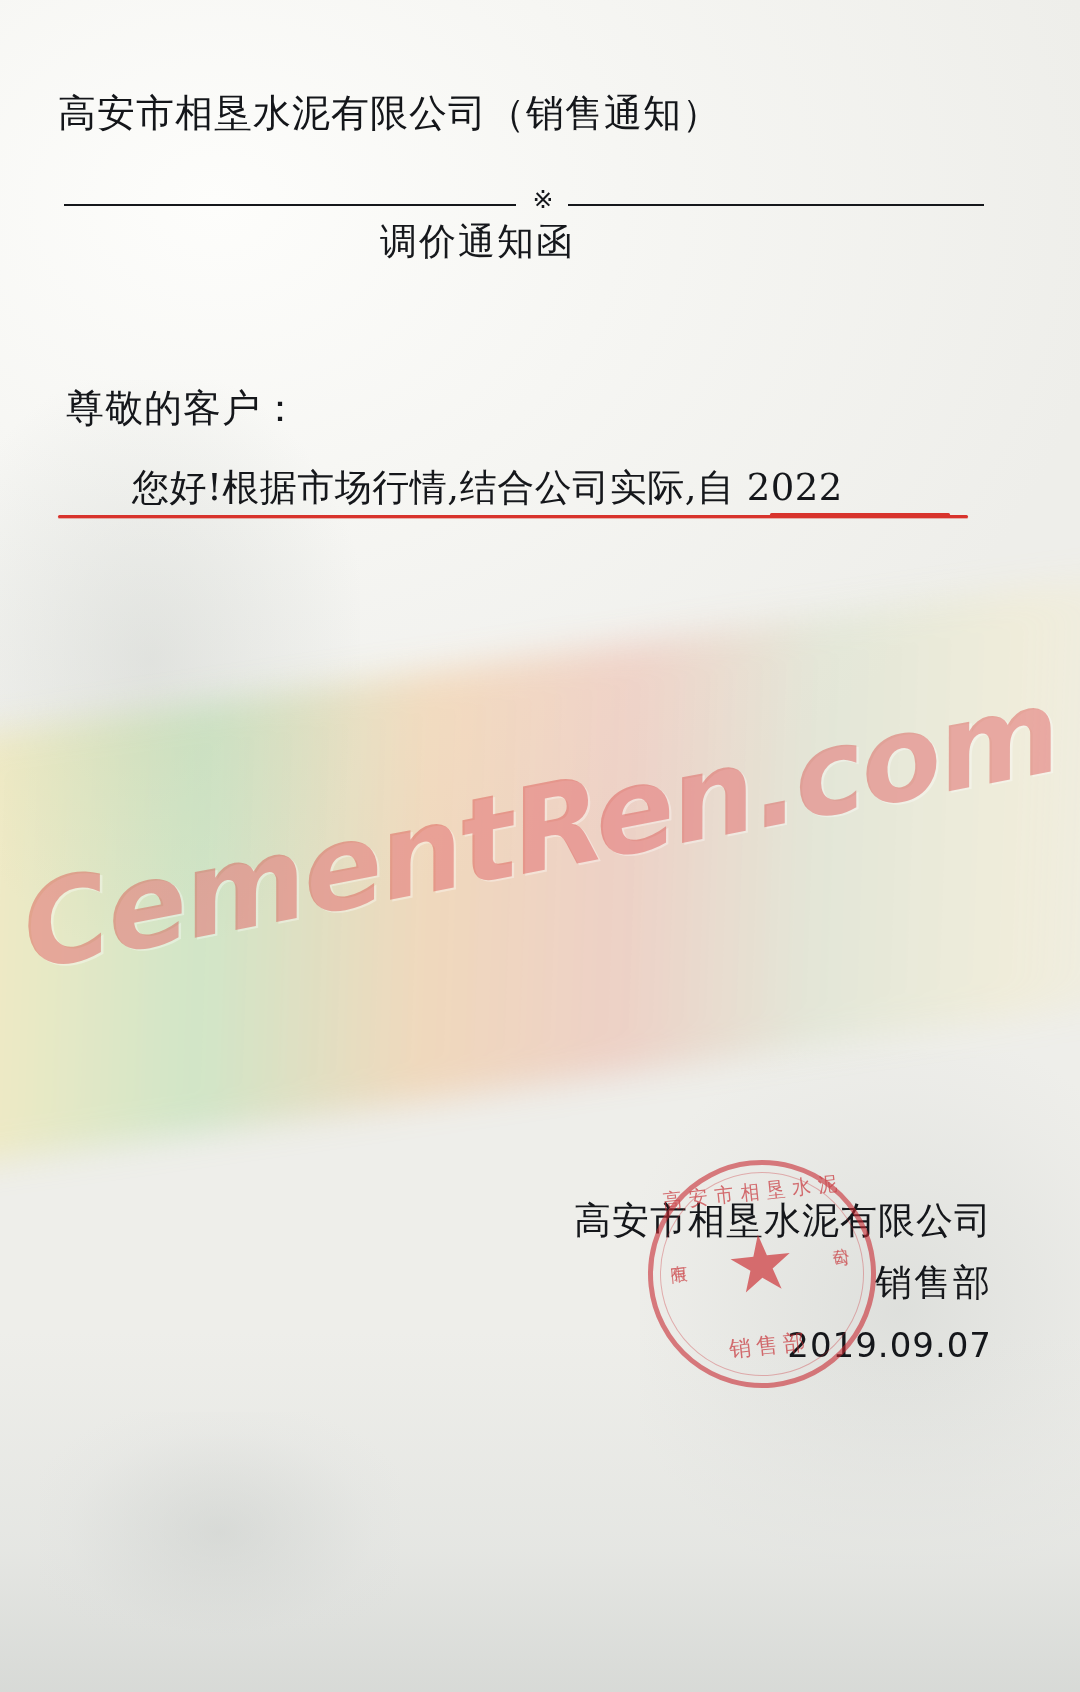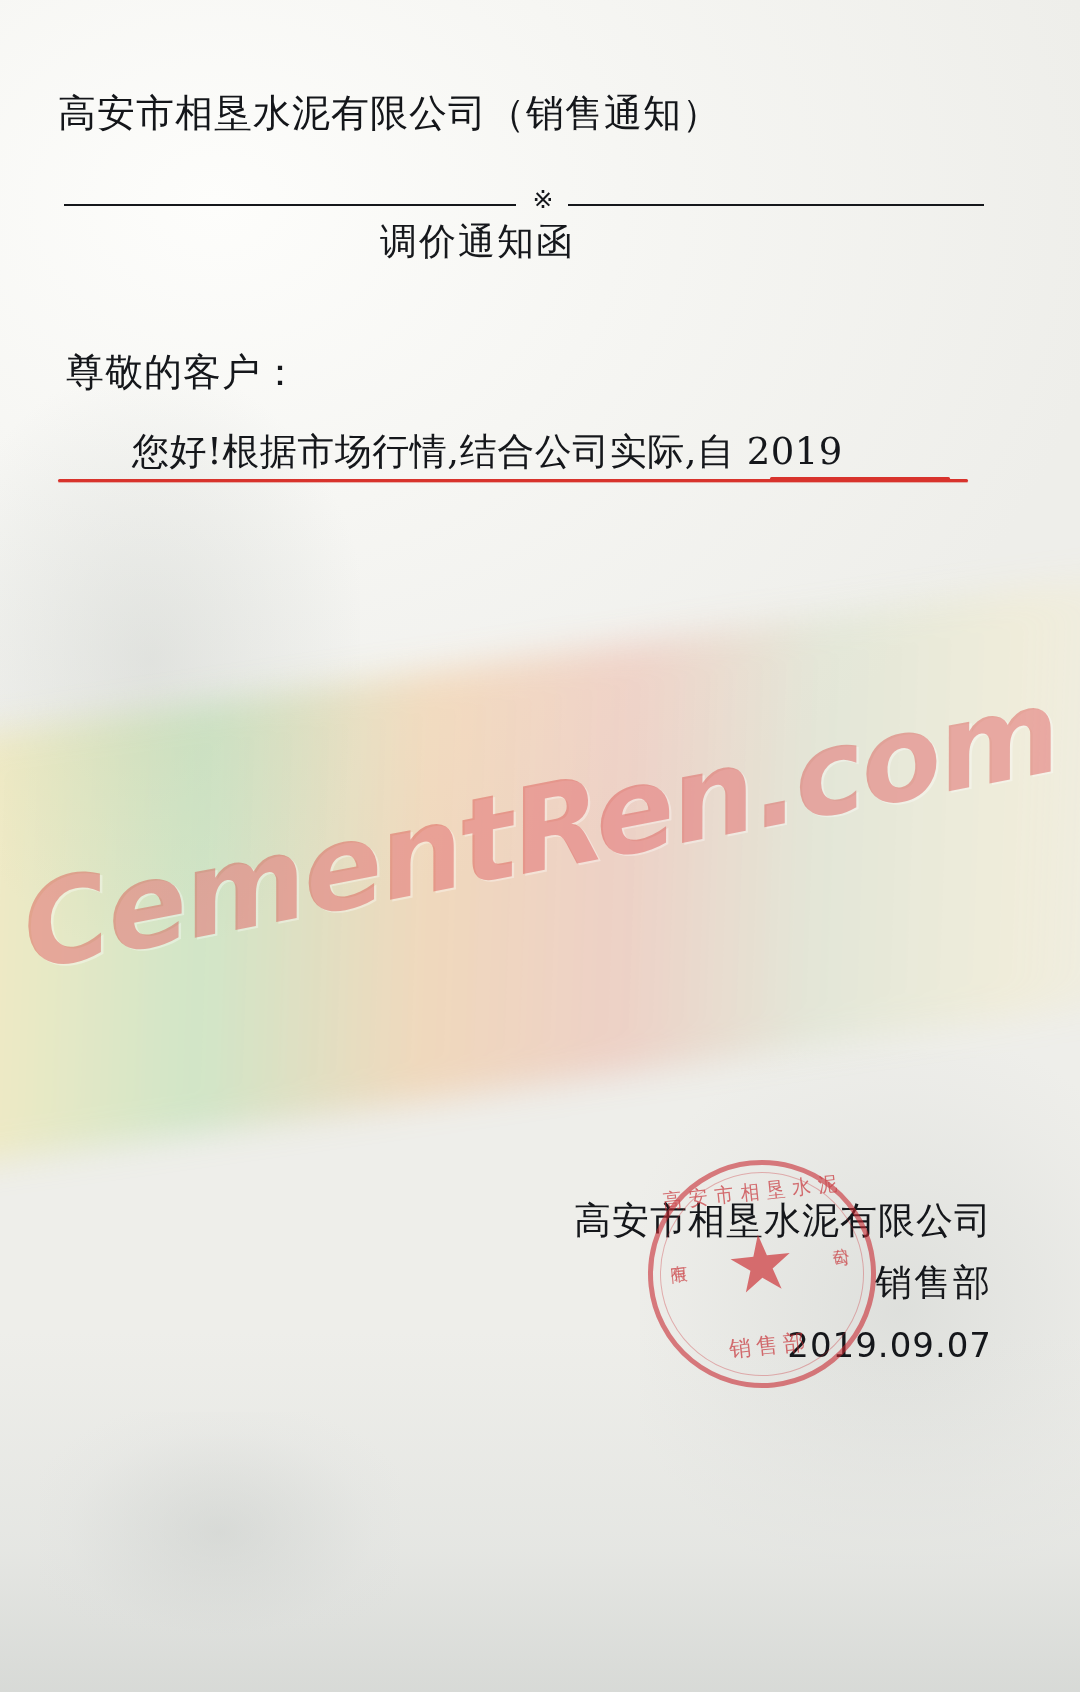--- a/index.html
+++ b/index.html
@@ -135,21 +135,21 @@
   }
 
   .subject {
     margin-left: 322px;
     font-size: 37px;
     letter-spacing: 2px;
     color: #16181c;
   }
 
   .salutation {
-    margin-top: 80px;
+    margin-top: 116px;
     margin-left: 8px;
     font-size: 38px;
     letter-spacing: 1px;
     color: #15171b;
     font-family: Liberation Serif, serif;
   }
 
   .body-block {
     margin-top: 20px;
     font-size: 37px;
@@ -271,21 +271,21 @@
       <div class="rule-line rule-right"></div>
     </div>
 
     <div class="subject">调价通知函</div>
 
     <div class="salutation">尊敬的客户：</div>
 
     <div class="body-block">
 
       <div class="body-line indent">
-        <span>您好!根据市场行情,结合公司实际,自 2019</span>
+        <span>您好!根据市场行情,结合公司实际,自 2022</span>
         <span class="ul-red" style="left:712px; bottom:6px; width:180px;"></span>
       </div>
 
 
       <div class="body-line">
         <span class="ul-red" style="left:0px; bottom:4px; width:910px;"></span>
       </div>
 
 
     </div>

